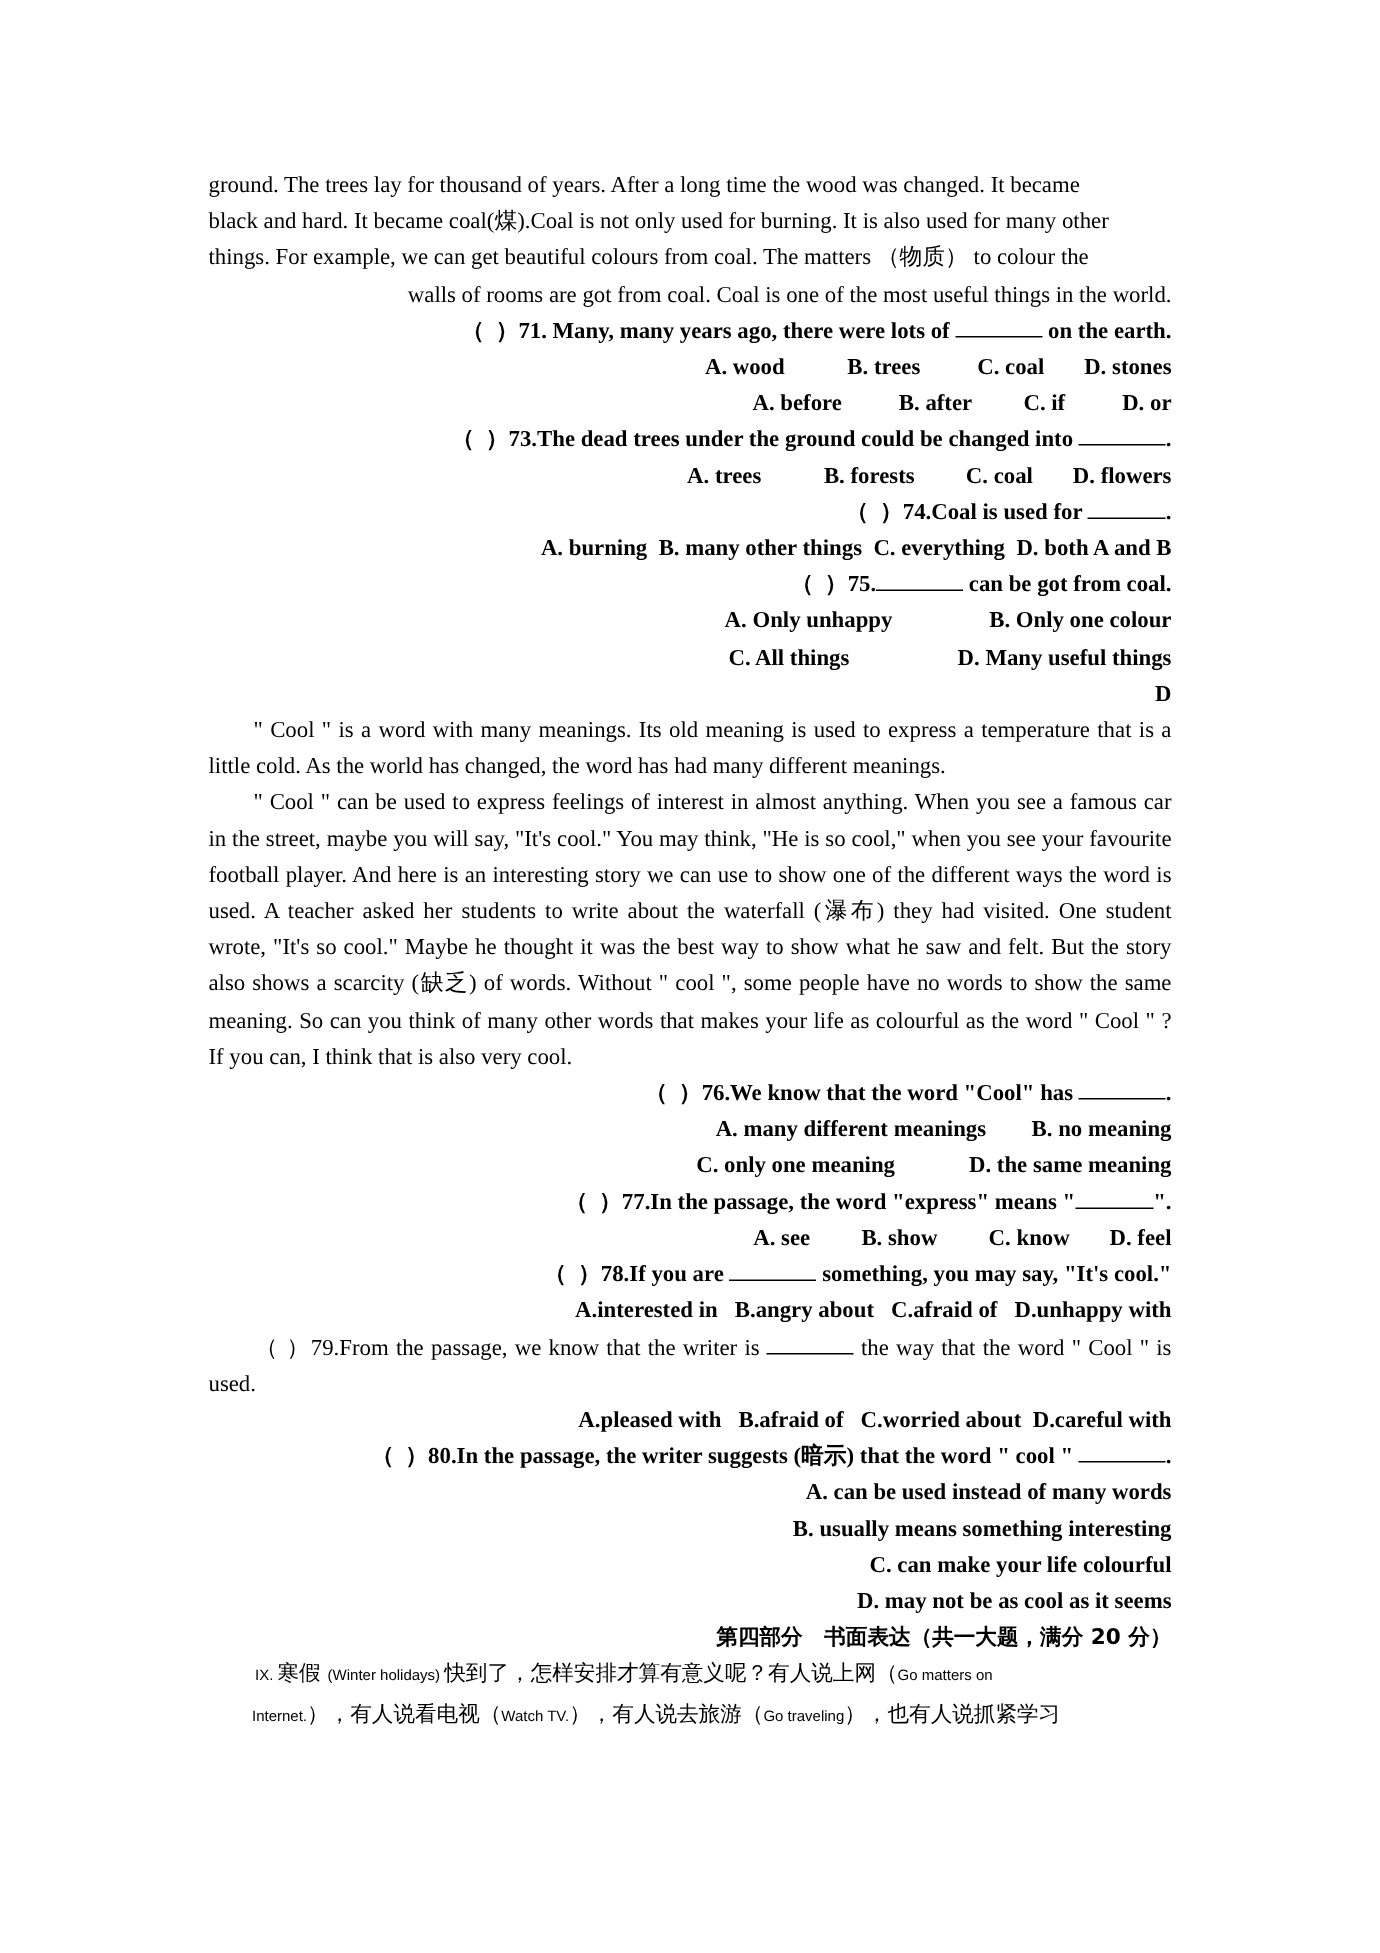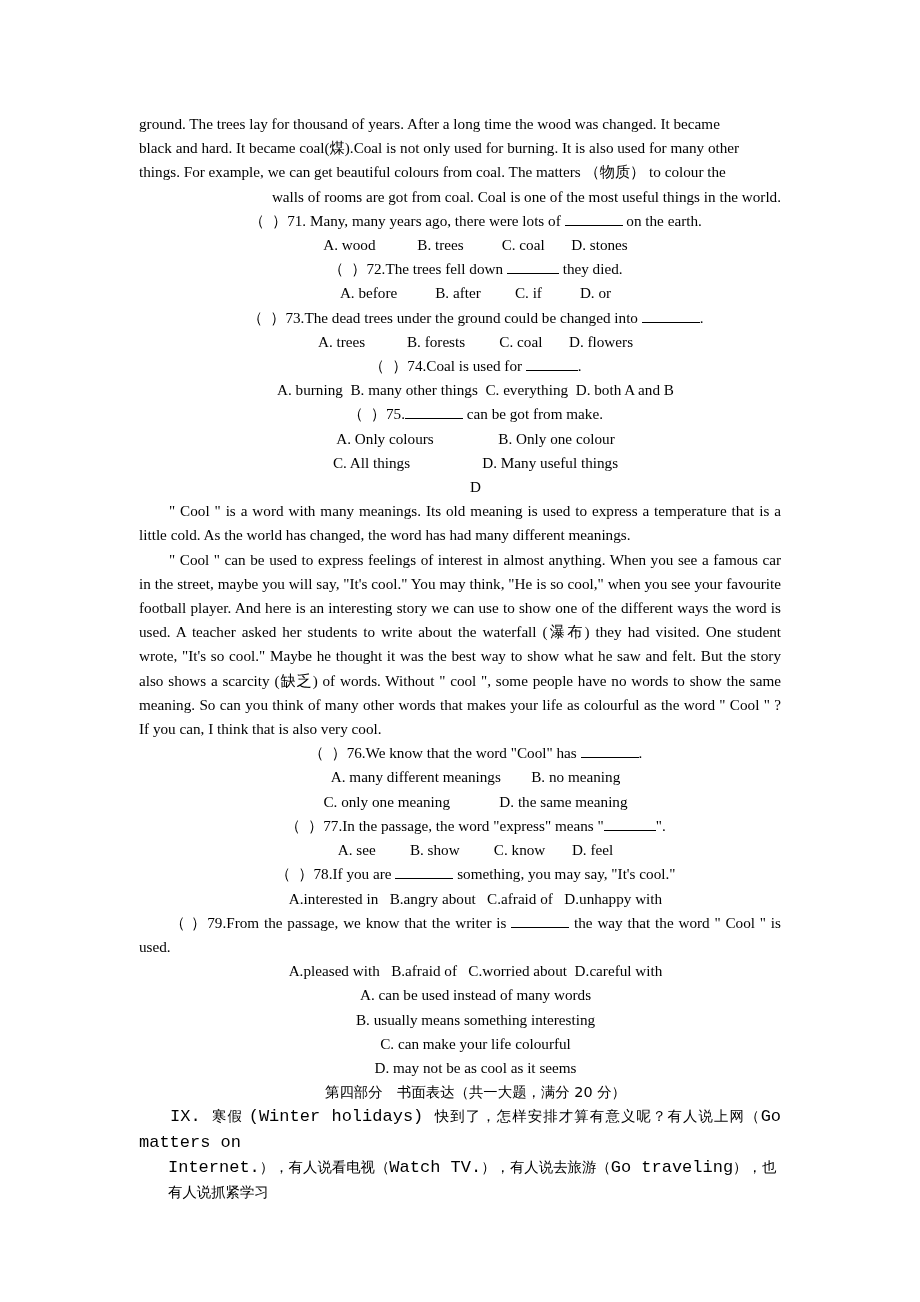--- a/index.html
+++ b/index.html
@@ -45,21 +45,22 @@
   }
   .para.last-flat {
     text-align: right;
   }
 
   
   .qline {
     margin: 0;
     padding-left: 31px;
     white-space: pre;
-    text-align: center;
+    text-align: right;
+    font-weight: bold;
   }
   
   .qwrap {
     margin: 0;
     text-indent: 31px;
     text-align: justify;
     text-justify: inter-word;
   }
 
   .blank {
@@ -67,53 +68,52 @@
     border-bottom: 1px solid #000;
     vertical-align: baseline;
   }
   .b-sm  { width: 52px; }
   .b-md  { width: 58px; }
   .cnline {
     font-family: "DejaVu Sans", "Liberation Sans", sans-serif;
     font-size: 14.4px;
   }
   .cnline .en {
-    font-family: Liberation Mono, monospace;
-    font-size: 17px;
+    font-family: Liberation Sans, sans-serif;
+    font-size: 10px;
   }
 </style>
 </head>
 <body>
 
 <div class="page">
   <div class="doc">
 
     <div>
       <p class="para">ground. The trees lay for thousand of years. After a long time the wood was changed. It became</p>
       <p class="para">black and hard. It became coal(煤).Coal is not only used for burning. It is also used for many other</p>
       <p class="para">things. For example, we can get beautiful colours from coal. The matters （物质） to colour the</p>
       <p class="para last-flat">walls of rooms are got from coal. Coal is one of the most useful things in the world.</p>
     </div>
 
     <div>
 
       <p class="qline"><span>（  ）71. Many, many years ago, there were lots of </span><span class="blank b-md"></span><span> on the earth.</span></p>
       <p class="qline">A. wood     B. trees    C. coal    D. stones</p>
 
-      <p class="qline"><span>（  ）72.The trees fell down </span><span class="blank b-sm"></span><span> they died.</span></p>
       <p class="qline">A. before    B. after   C. if    D. or</p>
 
       <p class="qline"><span>（  ）73.The dead trees under the ground could be changed into </span><span class="blank b-md"></span><span>.</span></p>
       <p class="qline">A. trees     B. forests   C. coal    D. flowers</p>
 
       <p class="qline"><span>（  ）74.Coal is used for </span><span class="blank b-sm"></span><span>.</span></p>
       <p class="qline">A. burning  B. many other things  C. everything  D. both A and B</p>
 
-      <p class="qline"><span>（  ）75.</span><span class="blank b-md"></span><span> can be got from make.</span></p>
-      <p class="qline">A. Only colours        B. Only one colour</p>
+      <p class="qline"><span>（  ）75.</span><span class="blank b-md"></span><span> can be got from coal.</span></p>
+      <p class="qline">A. Only unhappy        B. Only one colour</p>
       <p class="qline">C. All things       D. Many useful things</p>
 
       <p class="qline">D</p>
     </div>
 
     <div>
       <p class="para indent">" Cool " is a word with many meanings. Its old meaning is used to express a temperature that is a little cold. As the world has changed, the word has had many different meanings.</p>
       <p class="para indent">" Cool " can be used to  express  feelings of interest in almost anything. When you see a famous car in the street, maybe you will say, "It's cool." You may think, "He is so cool," when you see your favourite football player. And here is an interesting story we can use to show one of the different ways the word is used. A teacher asked her students to write about the waterfall (瀑布) they had visited. One student wrote, "It's so cool." Maybe he thought it was the best way to show what he saw and felt. But the story also shows a scarcity (缺乏) of words. Without " cool ", some people have no words to show the same meaning. So can you think of many other words that makes your life as colourful as the word " Cool " ?  If you can, I think that is also very cool.</p>
     </div>
 
@@ -125,20 +125,21 @@
 
       <p class="qline"><span>（  ）77.In the passage, the word "express" means "</span><span class="blank b-sm"></span><span>".</span></p>
       <p class="qline">A. see   B. show   C. know    D. feel</p>
 
       <p class="qline"><span>（  ）78.If you are </span><span class="blank b-md"></span><span> something, you may say, "It's cool."</span></p>
       <p class="qline">A.interested in   B.angry about   C.afraid of   D.unhappy with</p>
 
       <p class="qwrap"><span>（  ）79.From the passage, we know that the writer is </span><span class="blank b-md"></span><span> the way that the word " Cool " is used.</span></p>
       <p class="qline">A.pleased with   B.afraid of   C.worried about  D.careful with</p>
 
+      <p class="qline"><span>（  ）80.In the passage, the writer suggests (暗示) that the word " cool " </span><span class="blank b-md"></span><span>.</span></p>
       <p class="qline">A. can be used instead of many words</p>
       <p class="qline">B. usually means something interesting</p>
       <p class="qline">C. can make your life colourful</p>
       <p class="qline">D. may not be as cool as it seems</p>
     </div>
 
     <div>
       <p class="qline cnline">第四部分　书面表达（共一大题，满分 20 分）</p>
 
       <p class="cnline" style="text-indent:31px; text-align:justify;"><span class="en">IX. </span><span>寒假 </span><span class="en">(Winter holidays) </span><span>快到了，怎样安排才算有意义呢？有人说上网（</span><span class="en">Go matters on</span></p>

